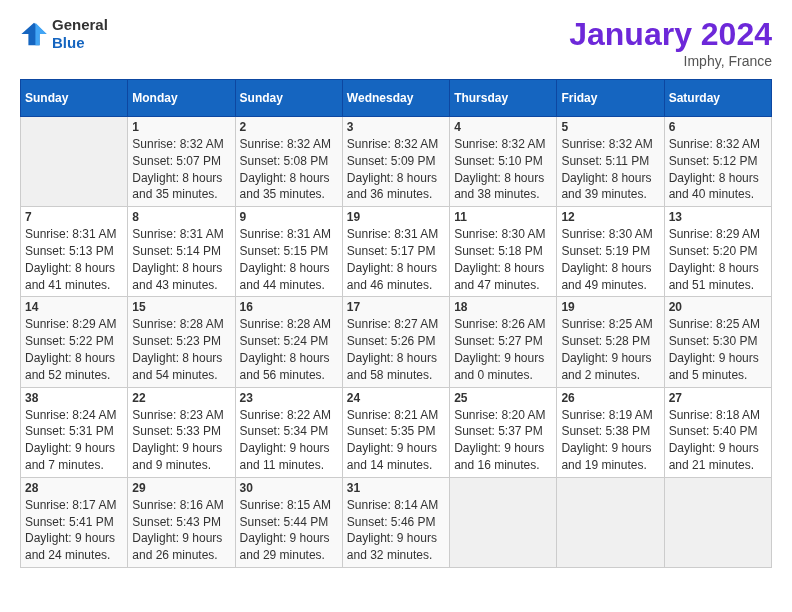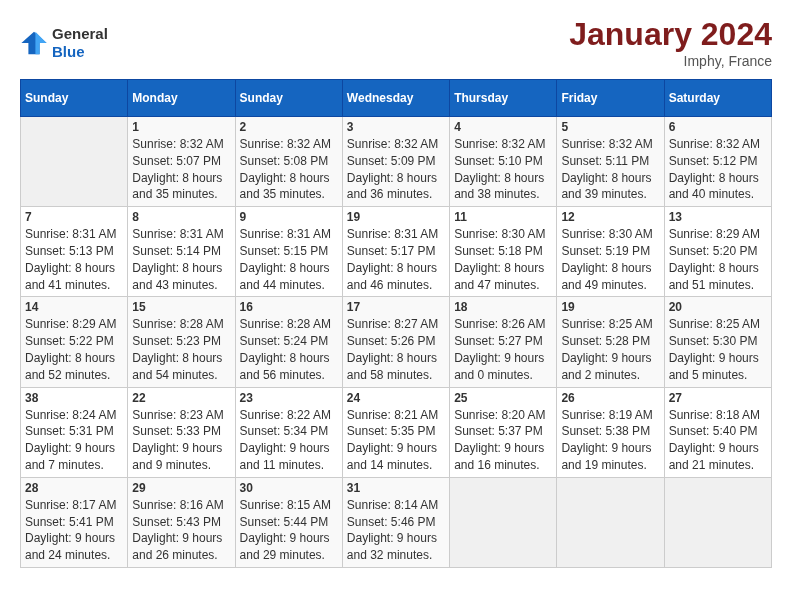--- a/index.html
+++ b/index.html
@@ -10,39 +10,39 @@
       height: 612px;
       overflow: hidden;
     }
     .page {
       width: 792px;
       padding: 16px 20px 10px 20px;
     }
     .header {
       display: flex;
       justify-content: space-between;
-      align-items: center;
+      align-items: flex-start;
       margin-bottom: 10px;
     }
     .logo {
       display: flex;
       align-items: center;
       gap: 4px;
     }
     .logo-icon {
       width: 28px;
       height: 28px;
     }
     .title-area {
       text-align: right;
     }
     .month-title {
       font-size: 32px;
       font-weight: bold;
-      color: #7f1d1d;
+      color: #6d28d9;
       margin-left: 10px;
     }
     .location {
       font-size: 14px;
       color: #555;
     }
     table {
       width: 100%;
       border-collapse: collapse;
       table-layout: fixed;

